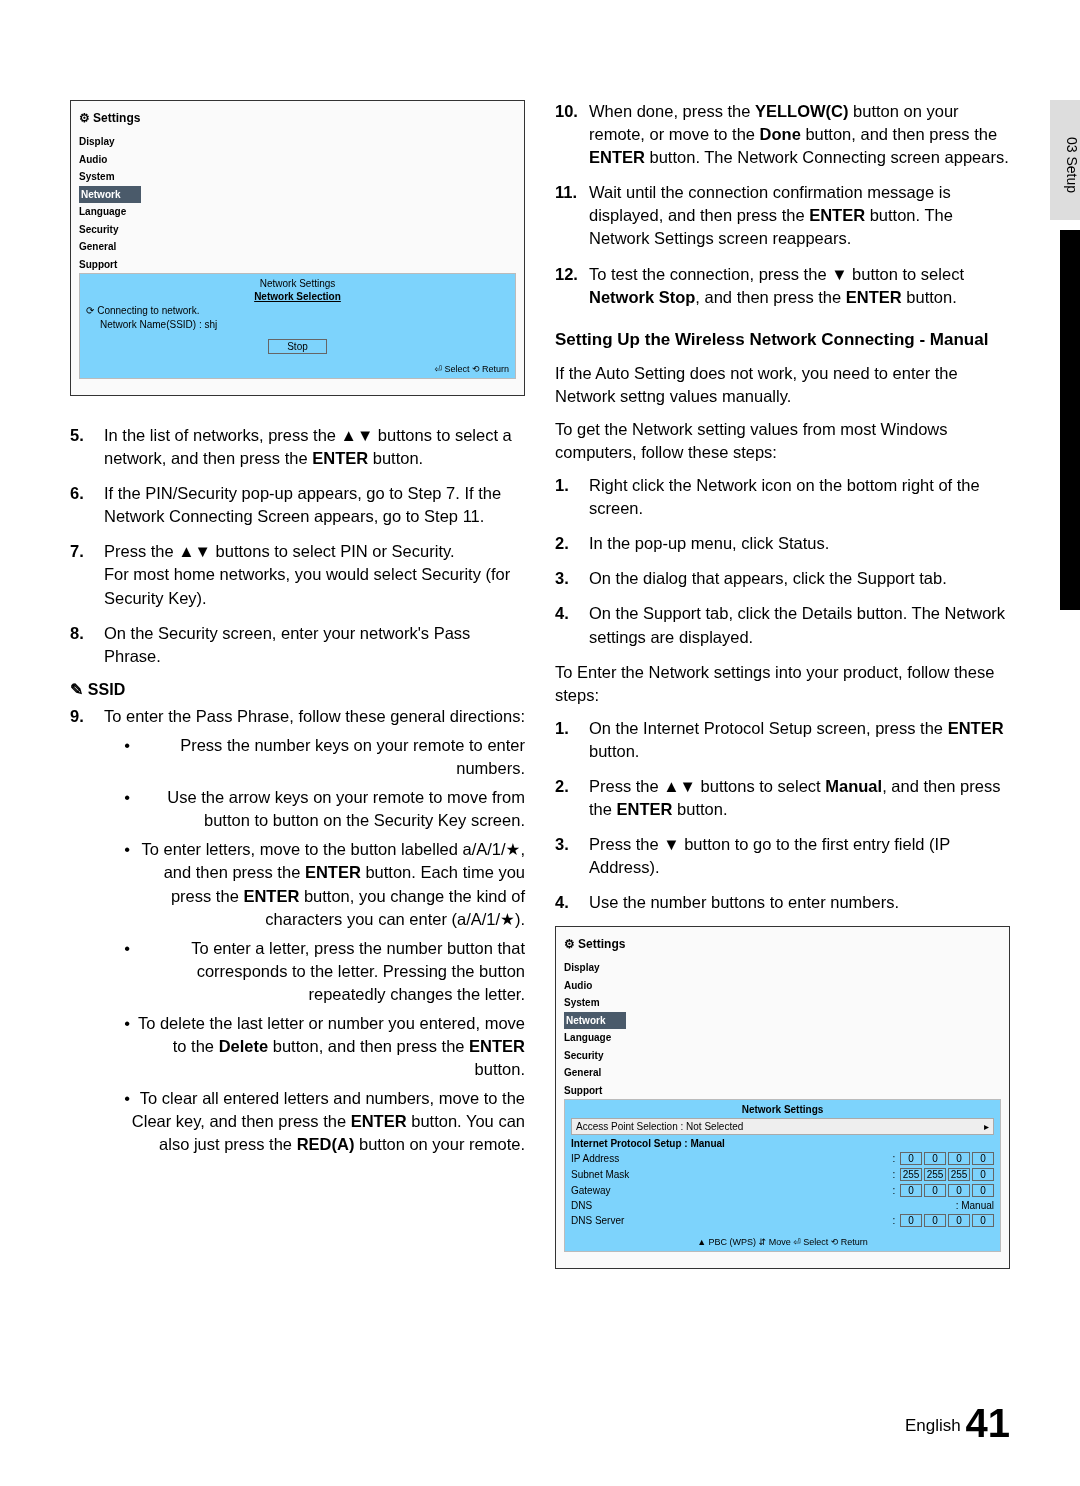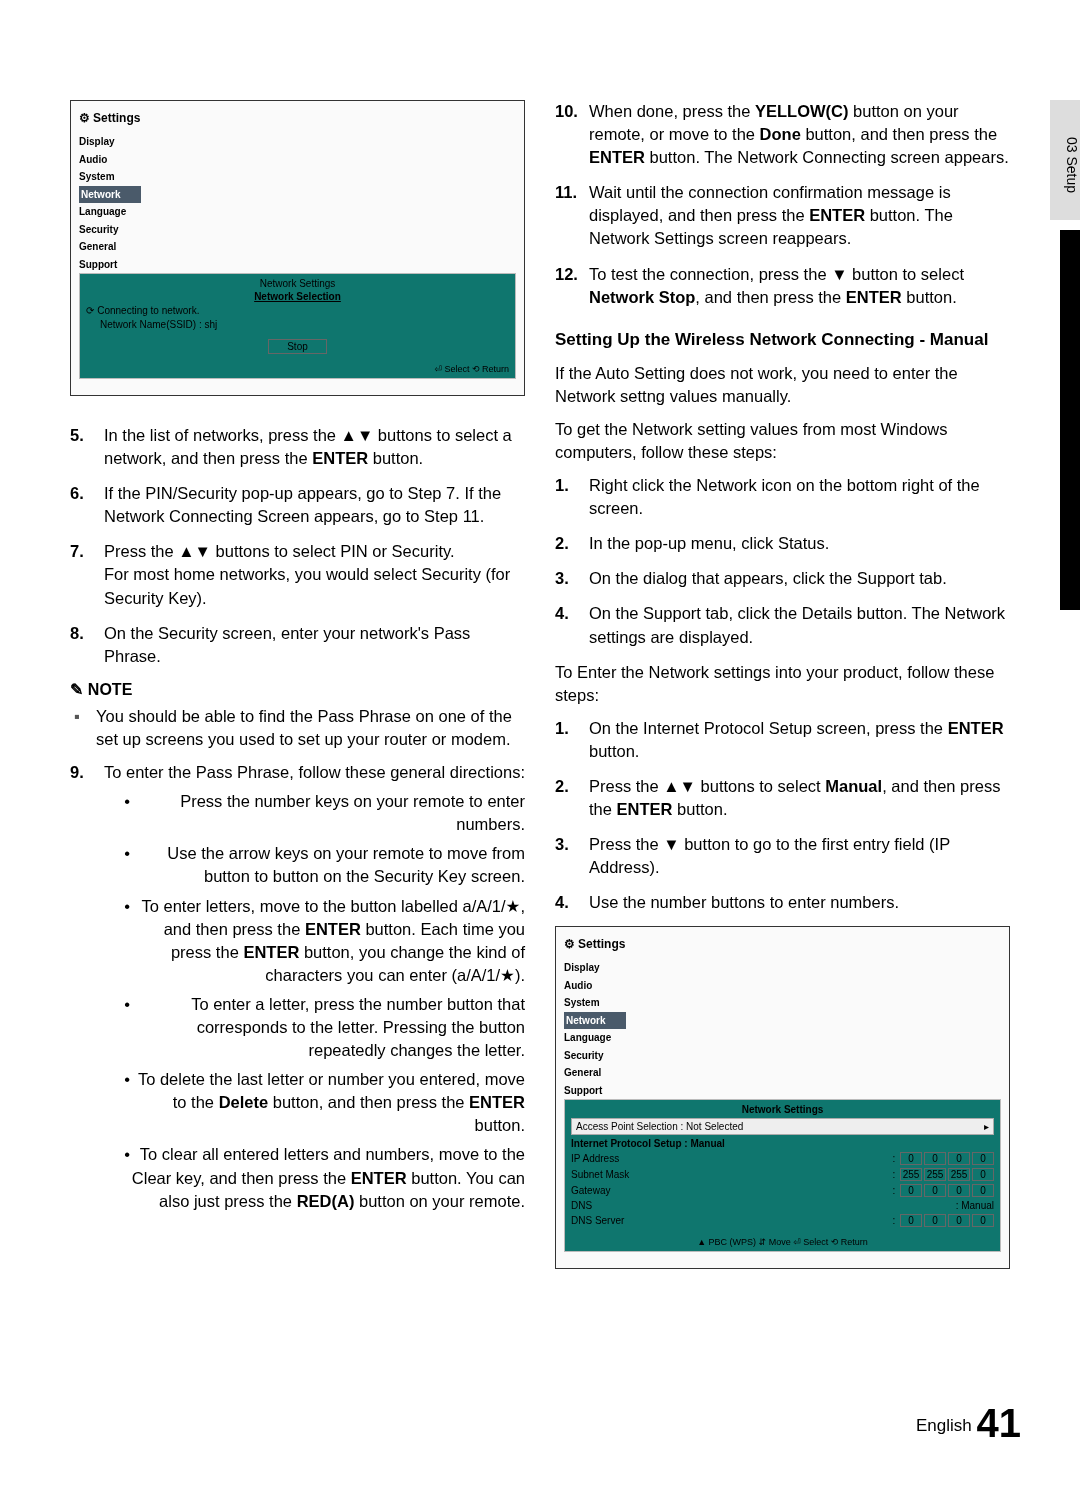--- a/index.html
+++ b/index.html
@@ -54,21 +54,21 @@
     width: 62px;
     font-weight: bold;
     font-size: 10px;
     line-height: 1.55;
   }
   .ss-side div { padding: 1px 0; }
   .ss-side .sel { background: #4a5a6a; color: #fff; padding-left:2px;}
   .ss-main {
     flex: 1;
     border: 1px solid #bbb;
-    background: #0f766e;
+    background: #7dd3fc;
     padding: 4px 6px;
     position: relative;
   }
   .ss-h { text-align: center; font-size: 10px; margin-bottom: 2px; }
   .ss-h.strong { text-decoration: underline; font-weight:bold;}
   .ss-line { font-size: 10px; margin: 3px 0; }
   .ss-stop {
     border: 1px solid #666;
     padding: 1px 18px;
     display: inline-block;
@@ -105,21 +105,21 @@
   h3.sec {
     font-weight: bold;
     font-size: 17px;
     margin: 20px 0 10px 0;
     line-height: 1.35;
   }
   p.para { font-size: 16.5px; line-height: 1.4; margin-bottom: 10px; }
   .footer {
     position: absolute;
     bottom: 40px;
-    right: 59px;
+    right: 70px;
     font-size: 17px;
   }
   .footer .pg { font-size: 40px; font-weight: bold; vertical-align: -6px; }
   b { font-weight: bold; }
 </style>
 </head>
 <body>
 
 <div class="side-tab">03  Setup</div>
 <div class="side-blk"></div>
@@ -165,24 +165,21 @@
     <li>
             <span class="num">7.</span>
             <span class="body">Press the ▲▼ buttons to select PIN or Security.<br>For most home networks, you would select Security (for Security Key).</span>
           </li>
     <li>
             <span class="num">8.</span>
             <span class="body">On the Security screen, enter your network's Pass Phrase.</span>
           </li>
   </ol>
 
-  <div class="note-h">NOTE</div>
-  <div class="note-item">
-          <span>You should be able to find the Pass Phrase on one of the set up screens you used to set up your router or modem.</span>
-        </div>
+  <div class="note-h">SSID</div>
 
   <ol class="instr">
     <li>
             <span class="num">9.</span>
             <span class="body">
       <span>To enter the Pass Phrase, follow these general directions:</span>
       <ul class="bull">
         <li>
                   <span>Press the number keys on your remote to enter numbers.</span>
                 </li>

